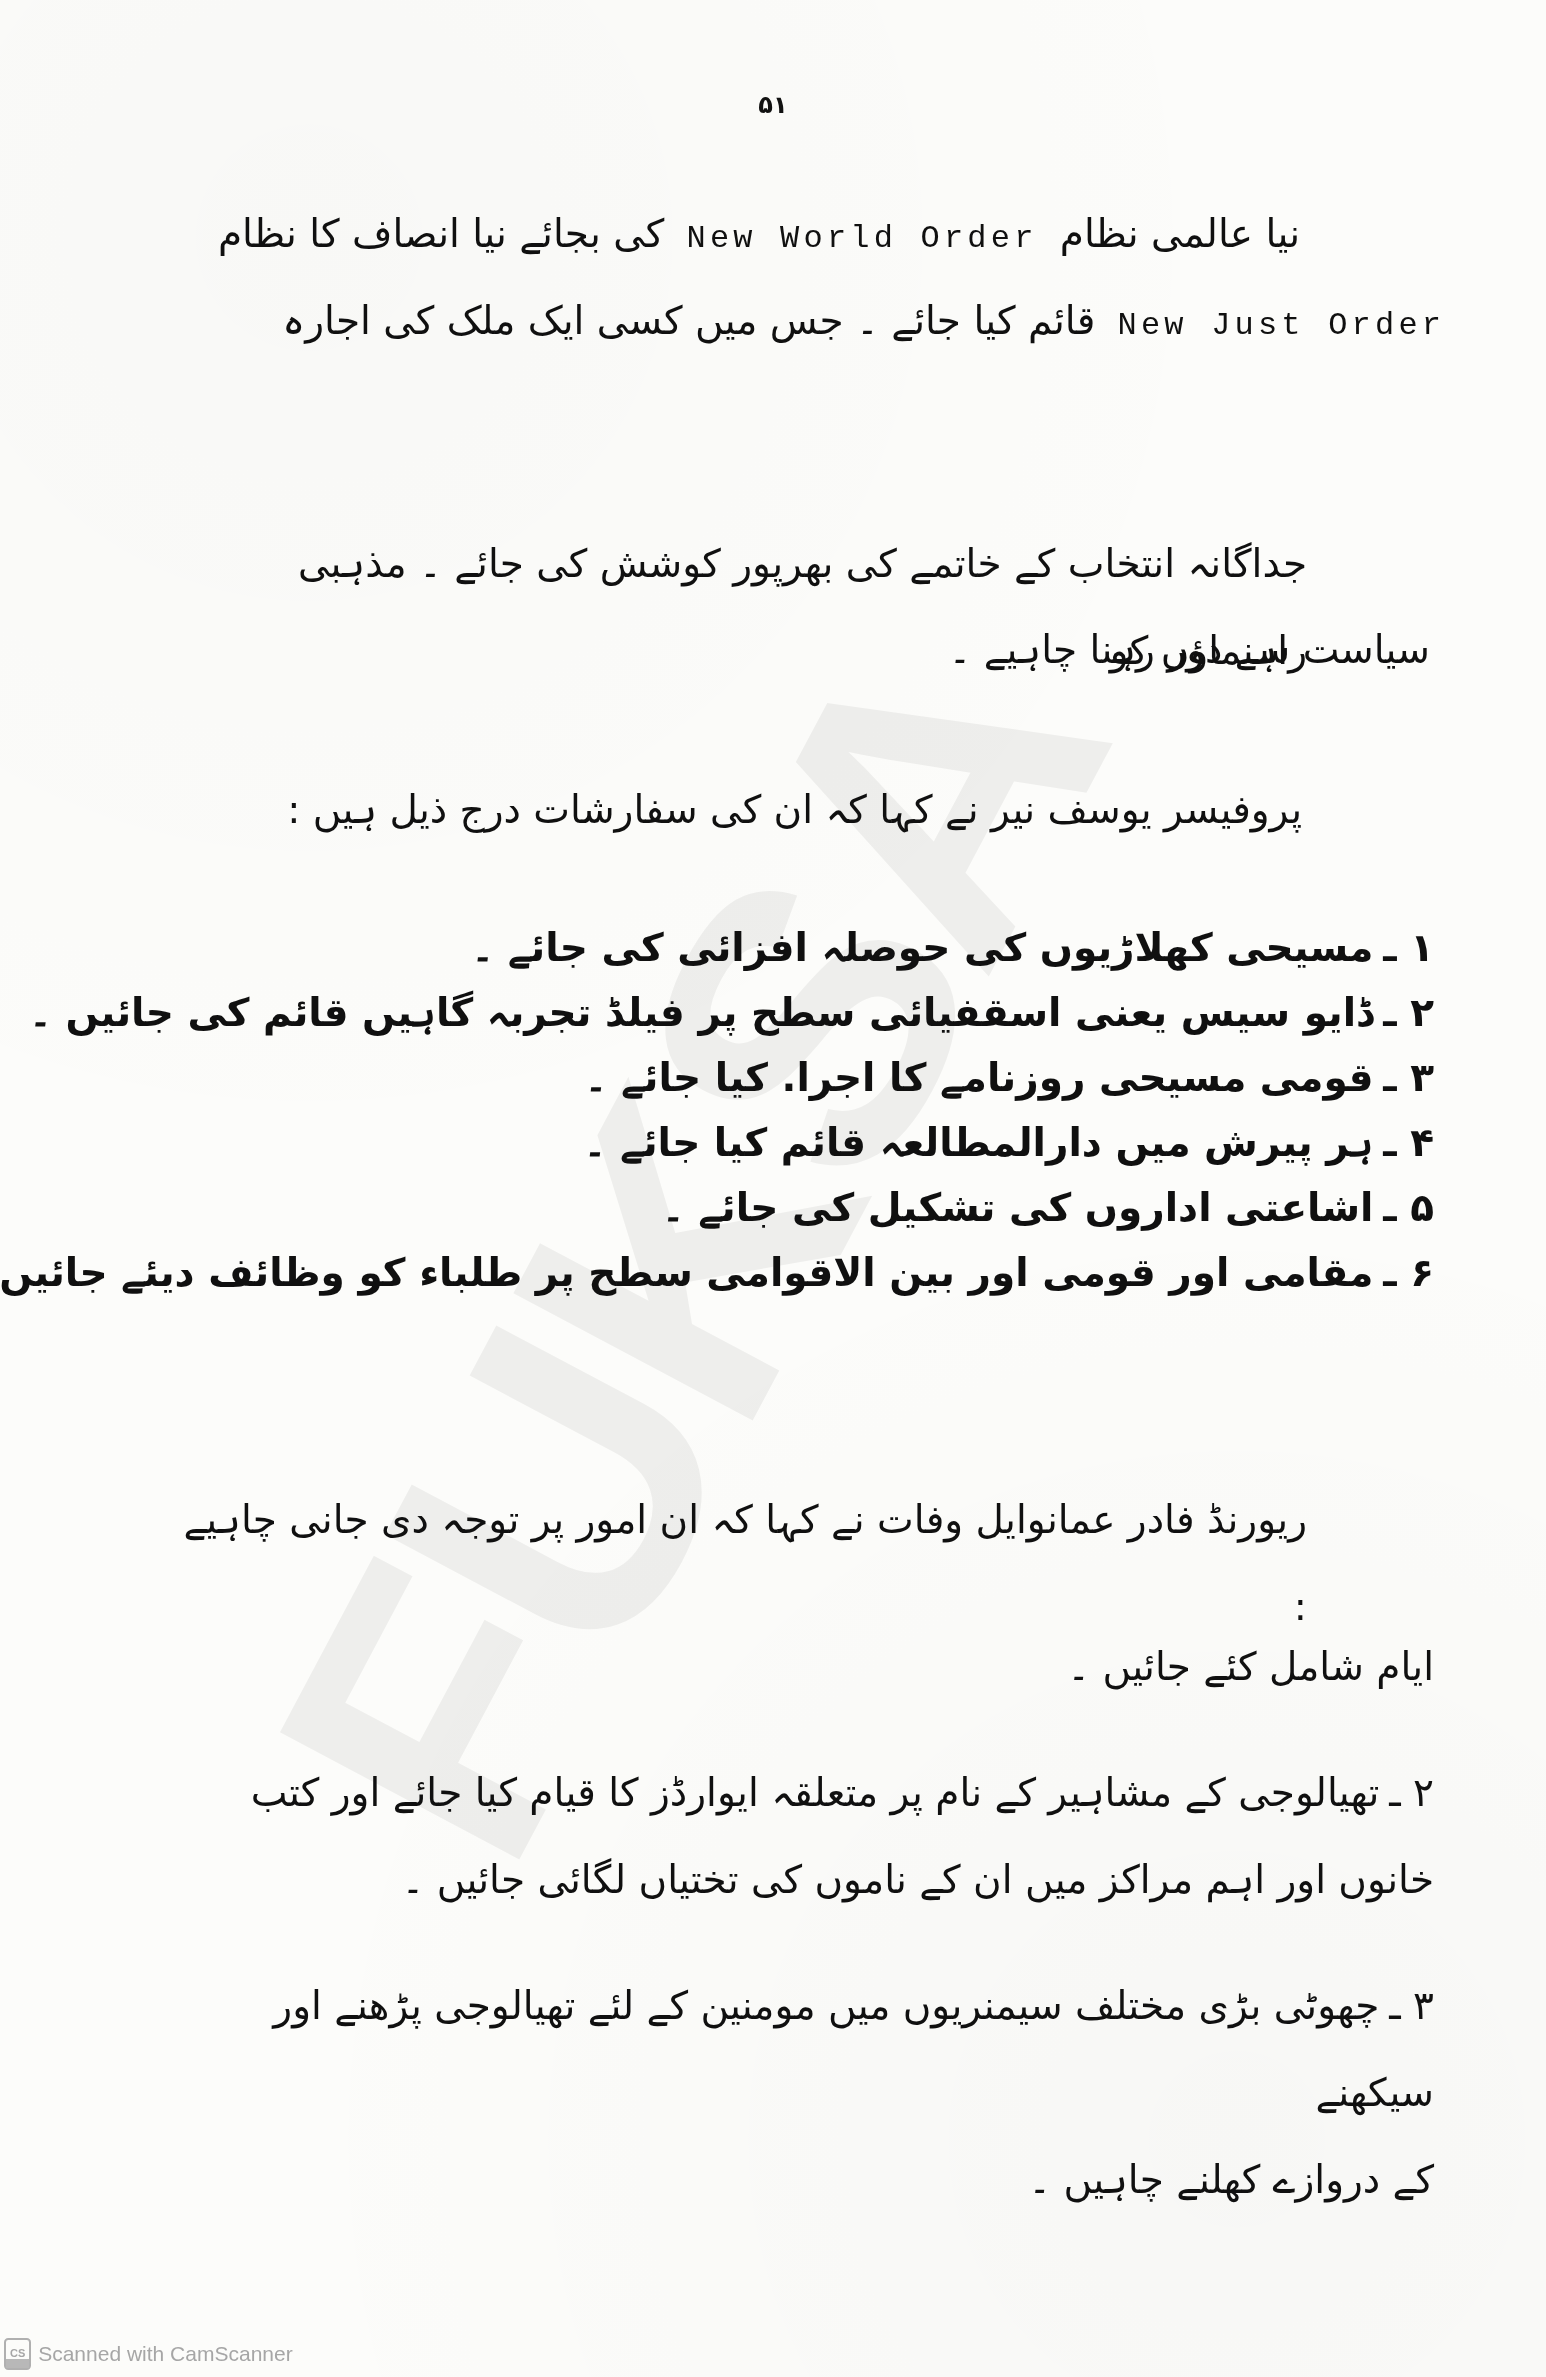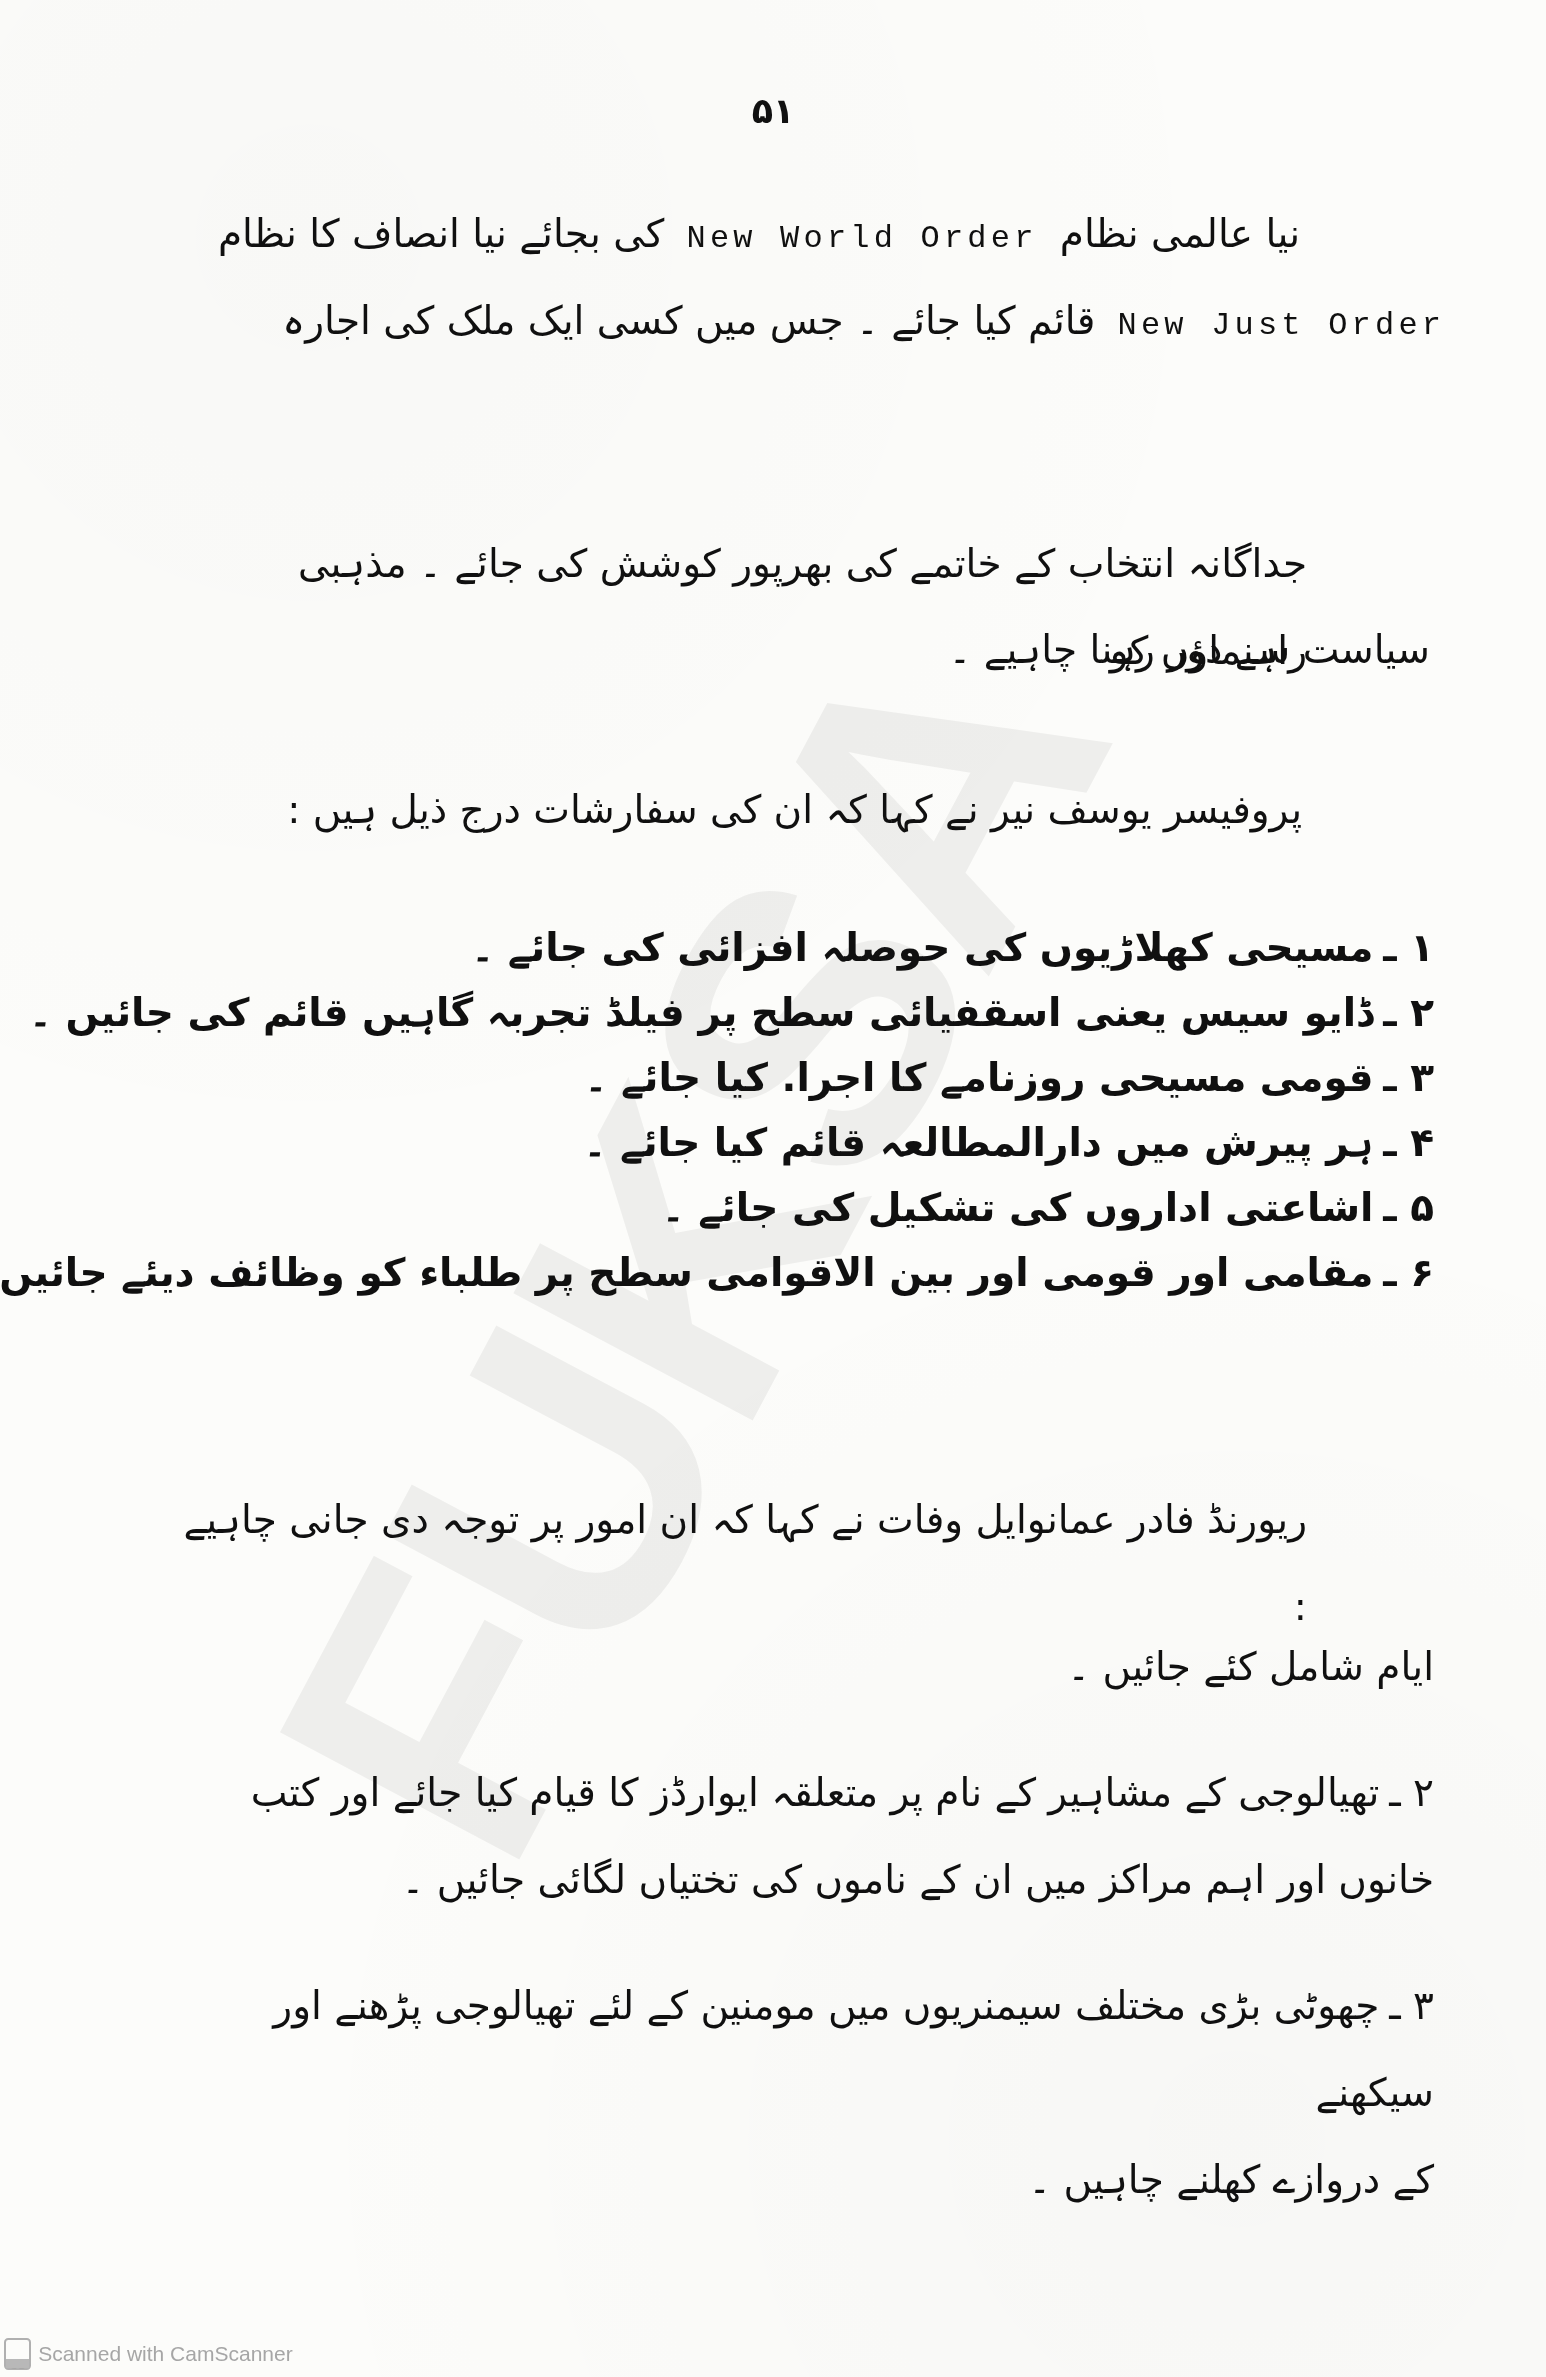--- a/index.html
+++ b/index.html
@@ -42,21 +42,21 @@
       justify-content: center;
       pointer-events: none;
       white-space: nowrap;
     }
     .page-number {
       position: absolute;
       top: 91px;
       left: 0;
       width: 1546px;
       text-align: center;
-      font-size: 35px;
+      font-size: 24px;
       font-weight: bold;
       direction: rtl;
     }
     .urdu {
       position: absolute;
       direction: rtl;
       text-align: right;
       font-family: "DejaVu Sans", sans-serif;
       font-size: 39px;
       line-height: 87px;
@@ -98,21 +98,21 @@
       border: 2.1px solid #b0b0b0;
       border-radius: 4.2px;
       box-sizing: border-box;
       display: flex;
       align-items: flex-start;
       justify-content: center;
       font-weight: bold;
       font-size: 11px;
       color: #a6a6a6;
       position: relative;
-      padding-top: 19px;
+      padding-top: 7px;
     }
     .cs-logo::after {
       content: "";
       position: absolute;
       left: 0; right: 0; bottom: 0;
       height: 8.4px;
       background: #b8b8b8;
     }
   </style>
 </head>

